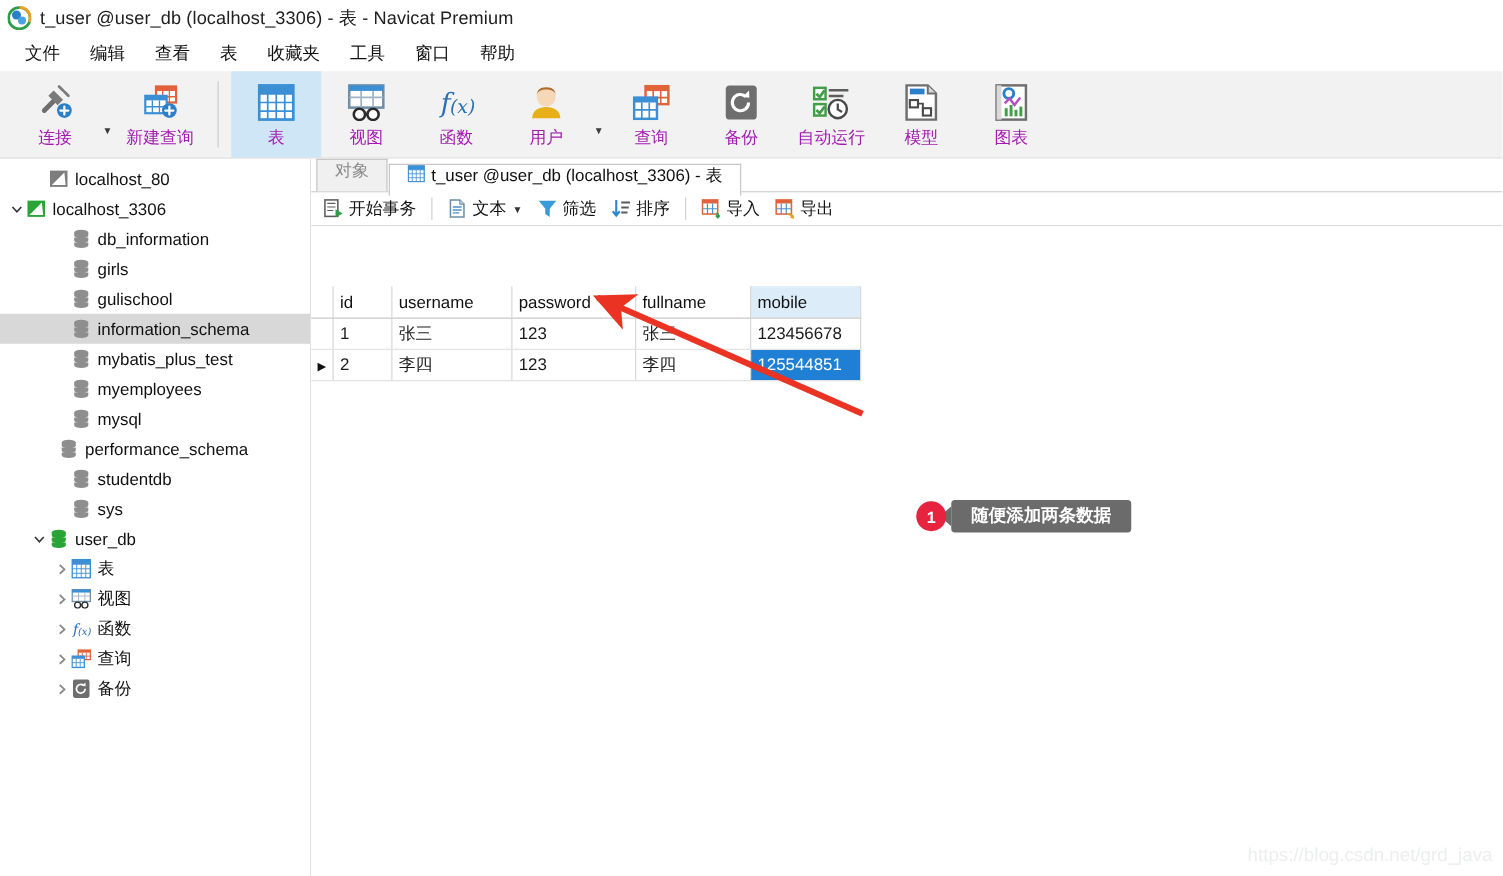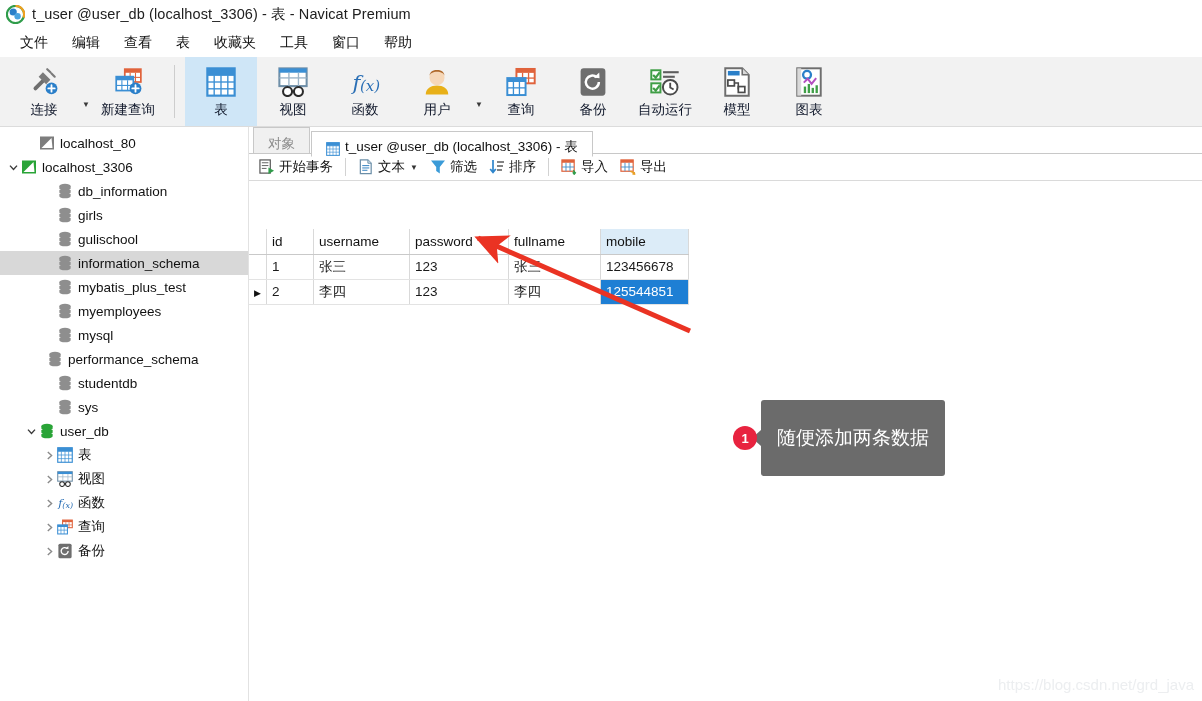--- a/index.html
+++ b/index.html
@@ -77,21 +77,21 @@
     background:#cfe6f7;
   }
   .rb-icon {
     height:34px;
     display:flex;
     align-items:center;
     justify-content:center;
   }
   .rb-label {
     font-size:13.5px;
-    color:#0f172a;
+    color:#a21caf;
     margin-top:2px;
     white-space:nowrap;
   }
   .rb-caret {
     width:12px;
     display:flex;
     align-items:center;
     justify-content:center;
     padding-top:26px;
     color:#3a3a3a;
@@ -152,21 +152,21 @@
     height:27px;
     display:flex;
     align-items:flex-end;
     background:#ffffff;
     border-bottom:1px solid #c8c8c8;
     padding-left:4px;
   }
   .tab {
     height:26px;
     display:flex;
-    align-items:flex-end;
+    align-items:flex-start;
     padding:0 14px;
     font-size:13.5px;
     border:1px solid #c8c8c8;
     border-bottom:none;
     background:#f0f0f0;
     color:#8a8a8a;
     margin-right:1px;
     cursor:default;
     white-space:nowrap;
   }
@@ -252,24 +252,25 @@
     display:flex; align-items:center; justify-content:center;
     font-weight:bold;
     z-index:2;
     flex:0 0 auto;
   }
   .bubble {
     position:relative;
     margin-left:4px;
     background:#6b6b6b;
     color:#ffffff;
-    font-size:19px;
-    padding:25px 16px;
+    font-size:14px;
+    padding:4px 16px;
     border-radius:3px;
     white-space:nowrap;
+    font-weight:bold;
   }
   .bubble:before {
     content:"";
     position:absolute;
     left:-9px; top:50%;
     margin-top:-8px;
     border-top:8px solid transparent;
     border-bottom:8px solid transparent;
     border-right:9px solid #6b6b6b;
   }

